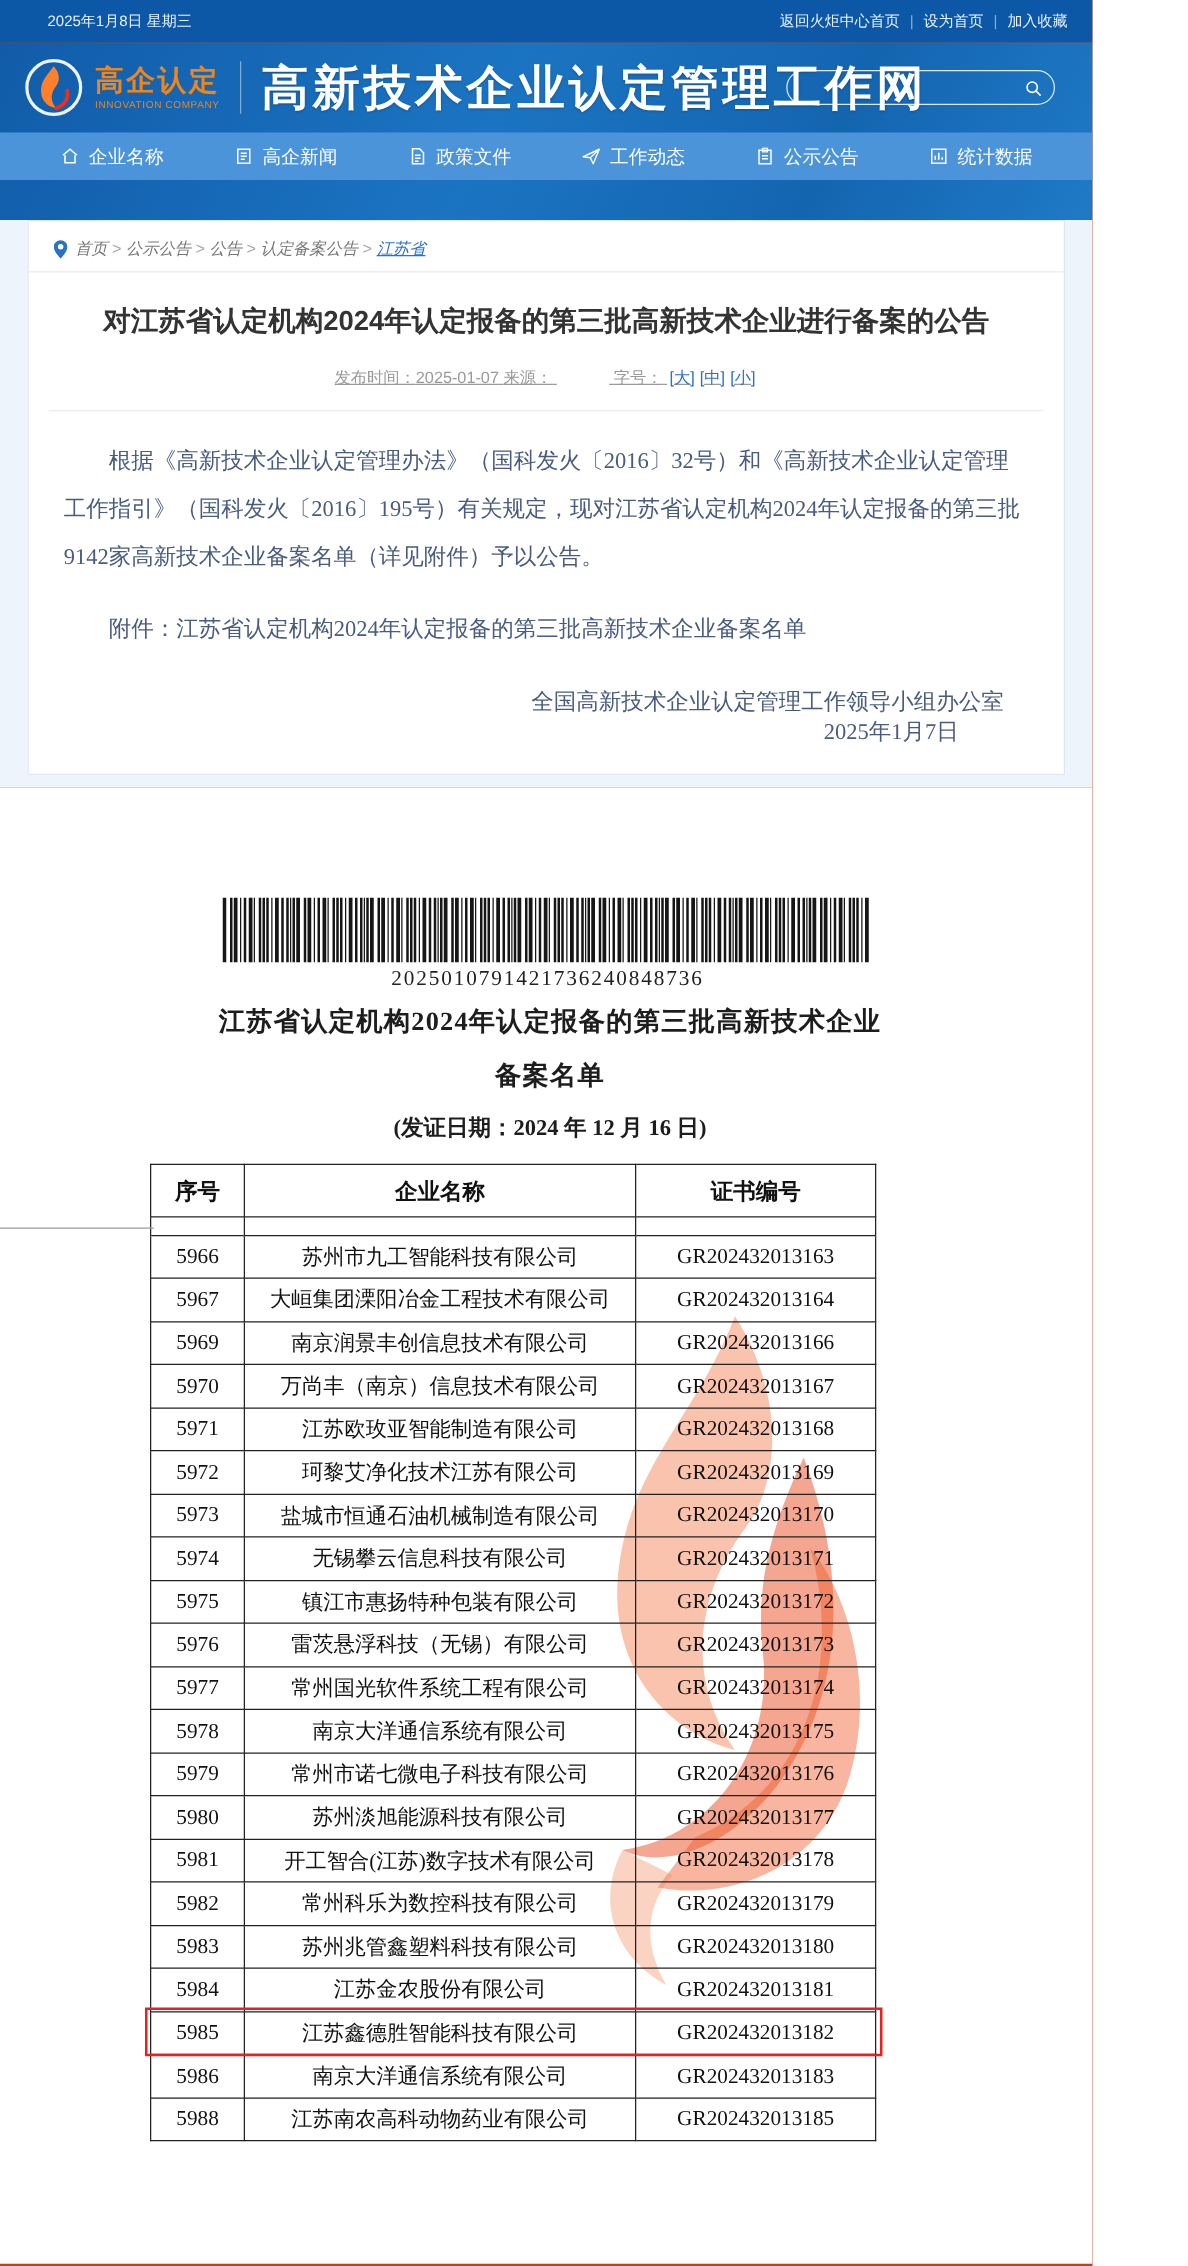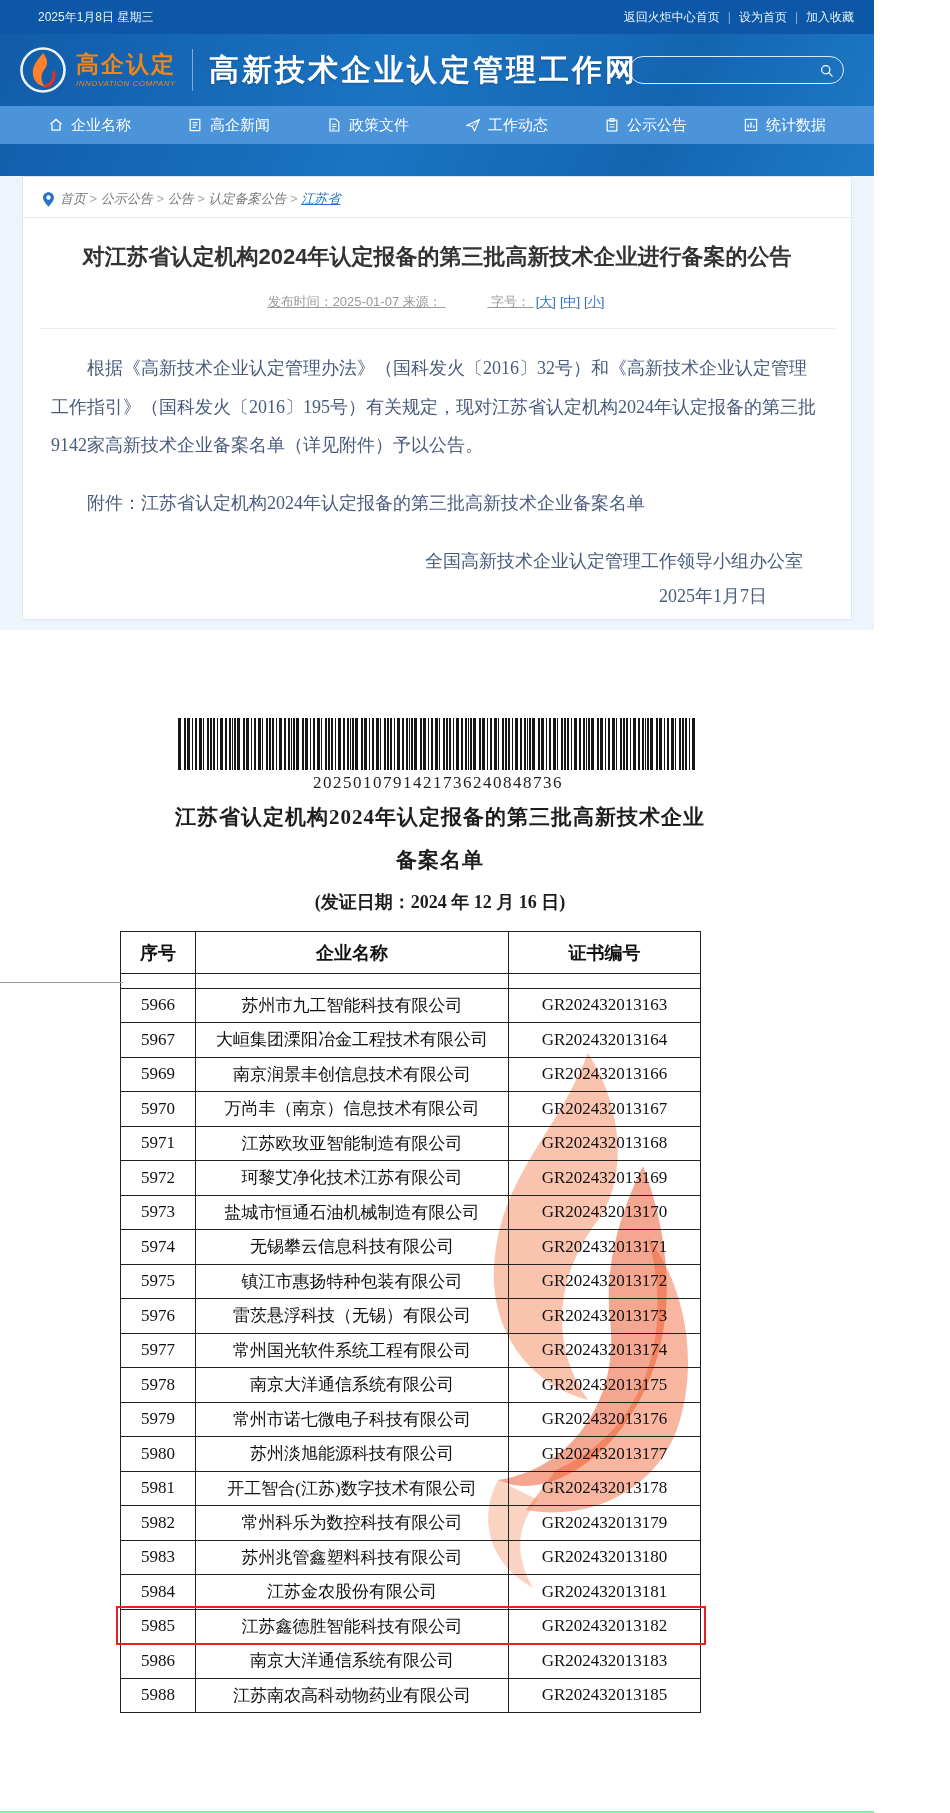--- a/index.html
+++ b/index.html
@@ -2,39 +2,39 @@
 <html style="--topbar-blue: #0d57a7; --header-blue: #1668b3; --nav-blue: #4b94da; --accent-orange: #f08519; --highlight-red: #e8211d; --link-blue: #2a72c5; --watermark-orange: #ee5a2b;"><head>
 <meta charset="utf-8">
 <style>
   :root{
     --topbar-blue:#0d57a7; --header-blue:#1668b3; --nav-blue:#4b94da;
     --accent-orange:#f08519; --highlight-red:#e8211d; --link-blue:#2a72c5;
     --watermark-orange:#ee5a2b; --body-text:#4a5b7d;
   }
   *{box-sizing:border-box;}
   body{margin:0;width:950px;background:#fff;font-family:"Liberation Sans",sans-serif;}
-  .page{position:relative;width:874px;height:1813px;overflow:hidden;background:#86efac;}
+  .page{position:relative;width:874px;height:1813px;overflow:hidden;background:#c2410c;}
 
   
   .topbar{height:34px;background:var(--topbar-blue);color:#e9f2fb;font-size:12px;
     display:flex;justify-content:space-between;align-items:center;padding:0 20px 0 38px;}
   .topbar .links{display:flex;align-items:center;gap:8px;}
   .topbar .links .lnk{cursor:pointer;}
   .topbar .sep{opacity:.55;}
 
   
   .hero{position:relative;height:142px;
     background:linear-gradient(115deg,#115ca9 0%,#1b74c2 45%,#1465b0 75%,#1f7ac6 100%);}
   .brandrow{display:flex;align-items:center;height:72px;padding-left:18px;}
   .emblem{width:50px;height:50px;flex:0 0 auto;}
   .logo-txt{margin-left:8px;line-height:1;}
   .logo-cn{color:var(--accent-orange);font-size:23px;font-weight:bold;letter-spacing:2px;}
-  .logo-en{color:var(--accent-orange);font-size:8px;letter-spacing:.5px;margin-top:4px;font-style:italic;}
+  .logo-en{color:var(--accent-orange);font-size:8px;letter-spacing:.5px;margin-top:4px;}
   .brand-div{width:1px;height:42px;background:rgba(255,255,255,.45);margin:0 16px;}
-  .site-title{color:#fff;font-size:30px;font-weight:bold;letter-spacing:3px;
+  .site-title{color:#fff;font-size:38px;font-weight:bold;letter-spacing:3px;
     text-shadow:0 1px 2px rgba(0,0,0,.25);font-family:Liberation Serif, serif;}
   .search{position:absolute;top:22px;right:30px;width:215px;height:28px;
     border:1px solid rgba(255,255,255,.85);border-radius:15px;display:flex;align-items:center;padding:0 9px 0 12px;}
   .search input{flex:1;background:transparent;border:none;outline:none;color:#fff;font-size:13px;min-width:0;}
   .search .sicon{width:15px;height:15px;color:#fff;flex:0 0 auto;cursor:pointer;}
   .search .sicon svg{width:100%;height:100%;display:block;}
 
   
   .nav{position:absolute;top:72px;left:0;right:0;height:38px;background:var(--nav-blue);
     display:flex;align-items:center;justify-content:space-between;padding:0 48px;}
@@ -54,21 +54,21 @@
   .bc-divider{border-bottom:1px solid #e9e9e9;}
   .art-title{text-align:center;font-size:22px;font-weight:bold;color:#333;margin:24px 40px 0;}
   .meta{text-align:center;color:#999;font-size:13px;margin-top:21px;text-decoration:underline;}
   .meta .gap{display:inline-block;width:42px;}
   .meta .szopt{color:var(--link-blue);margin:0 2px;cursor:pointer;}
   .meta-divider{border-bottom:1px solid #ececec;margin:17px 16px 0;}
   .serif{font-family:"Liberation Serif","DejaVu Serif",serif;}
   .body-text{color:var(--body-text);font-size:18px;line-height:2.15;margin:20px 28px 0;text-indent:2em;}
   .attach{color:var(--body-text);font-size:18px;margin:26px 28px 0;text-indent:2em;cursor:pointer;}
   .sig{color:var(--body-text);font-size:18px;text-align:right;margin:34px 48px 0;}
-  .sig-date{color:var(--body-text);font-size:18px;text-align:right;margin:11px 84px 0;}
+  .sig-date{color:var(--body-text);font-size:18px;text-align:right;margin:0 84px 0;}
 
   
   .doc{position:relative;height:1181px;background:#fff;overflow:hidden;}
   .barcode{margin:88px 0 0 178px;width:520px;height:52px;display:flex;align-items:stretch;overflow:hidden;}
   .barcode i{display:block;height:100%;background:#161616;flex:0 0 auto;}
   .barcode-number{width:520px;margin-left:178px;text-align:center;font-size:17px;color:#222;
     letter-spacing:1.5px;margin-top:3px;}
   .doc-title{width:620px;margin:10px 0 0 130px;text-align:center;font-weight:bold;font-size:21px;color:#1d1d1d;letter-spacing:1px;}
   .doc-title2{margin-top:15px;}
   .issue-date{width:620px;margin:16px 0 0 130px;text-align:center;font-weight:bold;font-size:18px;color:#1d1d1d;}

